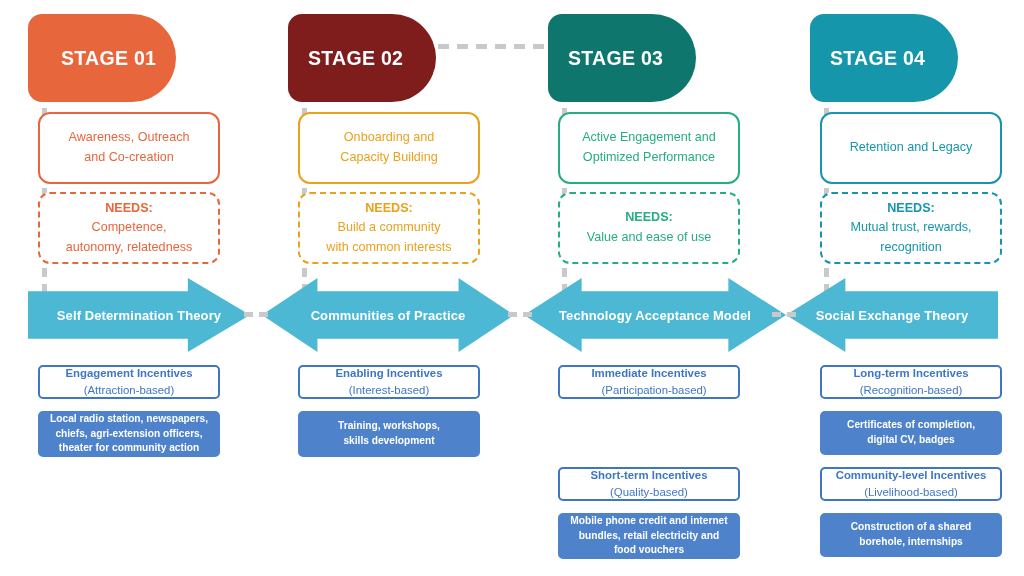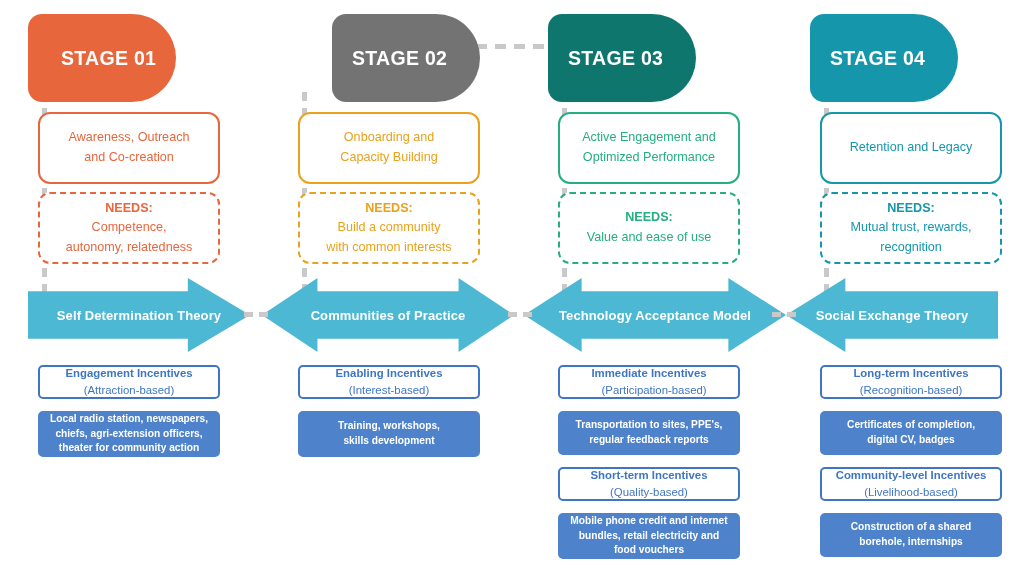--- a/index.html
+++ b/index.html
@@ -32,21 +32,21 @@
     position: absolute; left: 0; top: 14px;
     width: 148px; height: 88px;
     border-radius: 14px 44px 44px 14px;
     display: flex; align-items: center;
     color: #ffffff;
     font-size: 19.5px; font-weight: bold;
     letter-spacing: 0.3px;
     padding-left: 20px;
   }
   .badge.c1 { background: #e8663c; padding-left: 33px; }
-  .badge.c2 { background: #737373; margin-left: 44px; }
+  .badge.c2 { background: #7f1d1d; }
   .badge.c3 { background: #0f766e; }
   .badge.c4 { background: #1596ab; }
 
   
   .link-dash {
     position: absolute;
     top: 44px; left: 438px;
     width: 118px; height: 5px;
     background-image: linear-gradient(to right, #c9c9c9 0 11px, transparent 11px 19px);
     background-size: 19px 5px;
@@ -226,26 +226,20 @@
         <div class="needs-label">NEEDS:</div>
         <div>Value and ease of use</div>
       </div>
     </div>
     <div class="incentive outline" style="top:365px;height:34px;text-align:right;">
       <div>
         <div>Immediate Incentives</div>
         <div class="sub">(Participation-based)</div>
       </div>
     </div>
-    <div class="incentive filled" style="top:411px;height:44px;">
-      <div>
-        <div>Transportation to sites, PPE's,</div>
-        <div>regular feedback reports</div>
-      </div>
-    </div>
     <div class="incentive outline" style="top:467px;height:34px;">
       <div>
         <div>Short-term Incentives</div>
         <div class="sub">(Quality-based)</div>
       </div>
     </div>
     <div class="incentive filled" style="top:513px;height:46px;">
       <div>
         <div>Mobile phone credit and internet</div>
         <div>bundles, retail electricity and</div>

